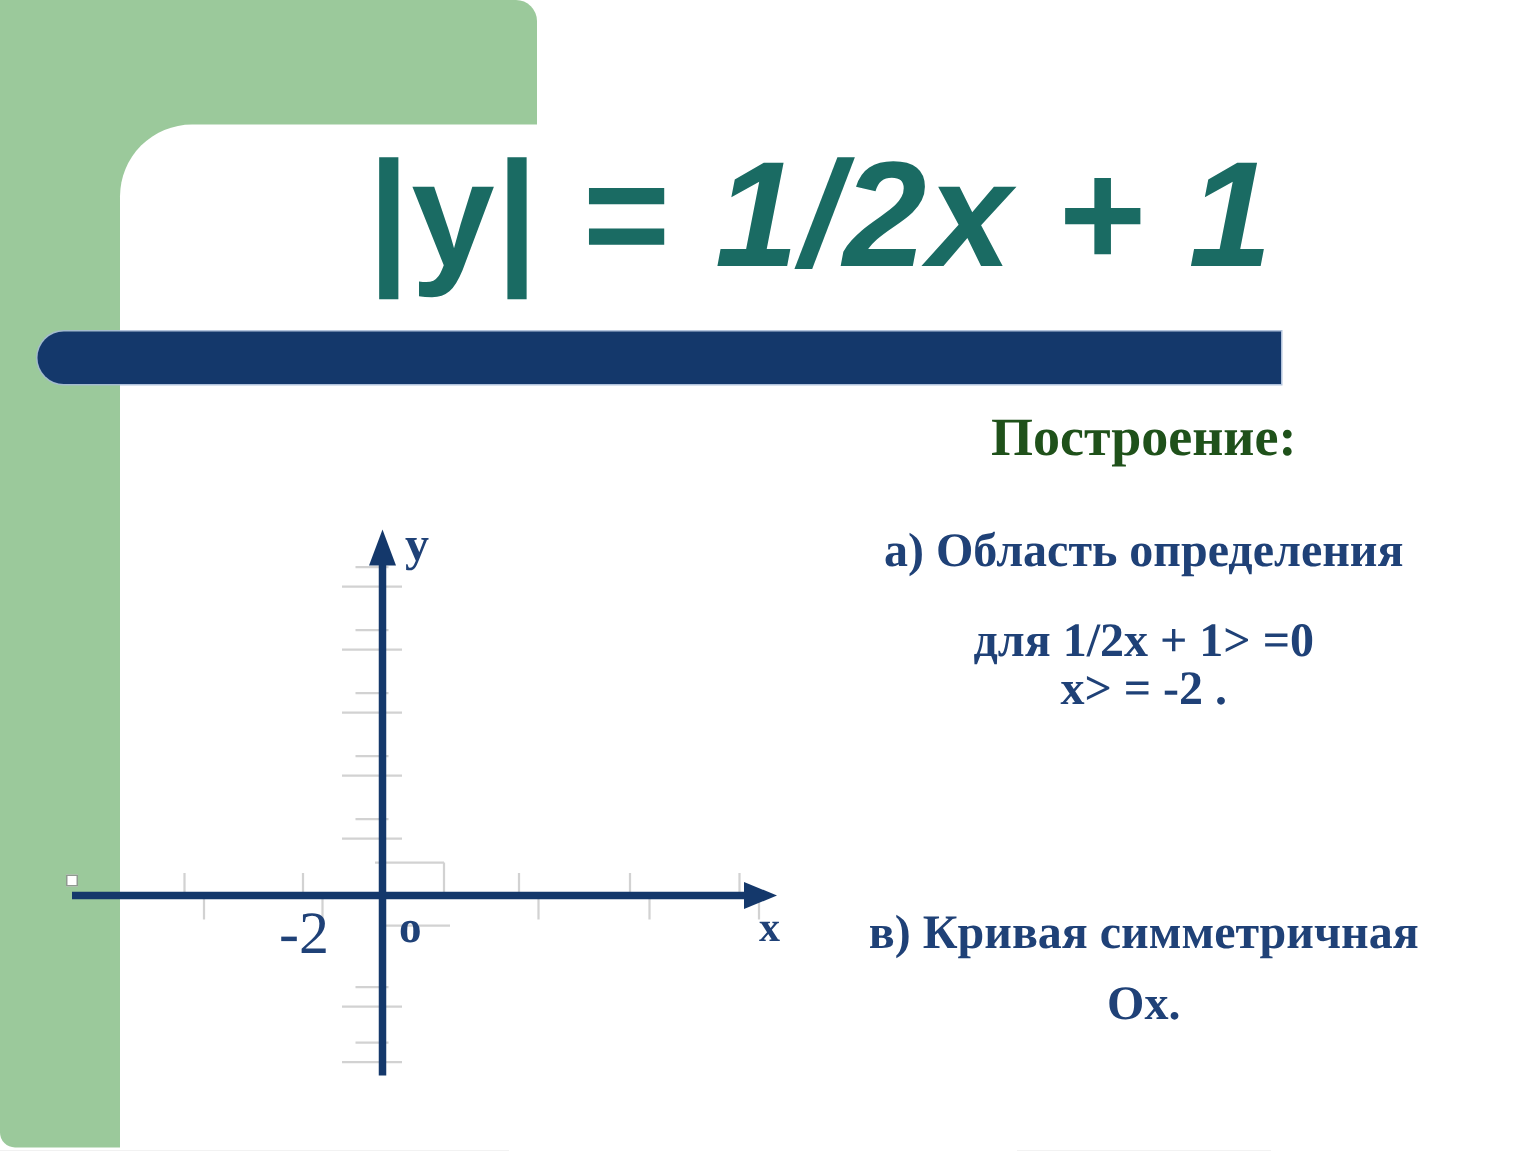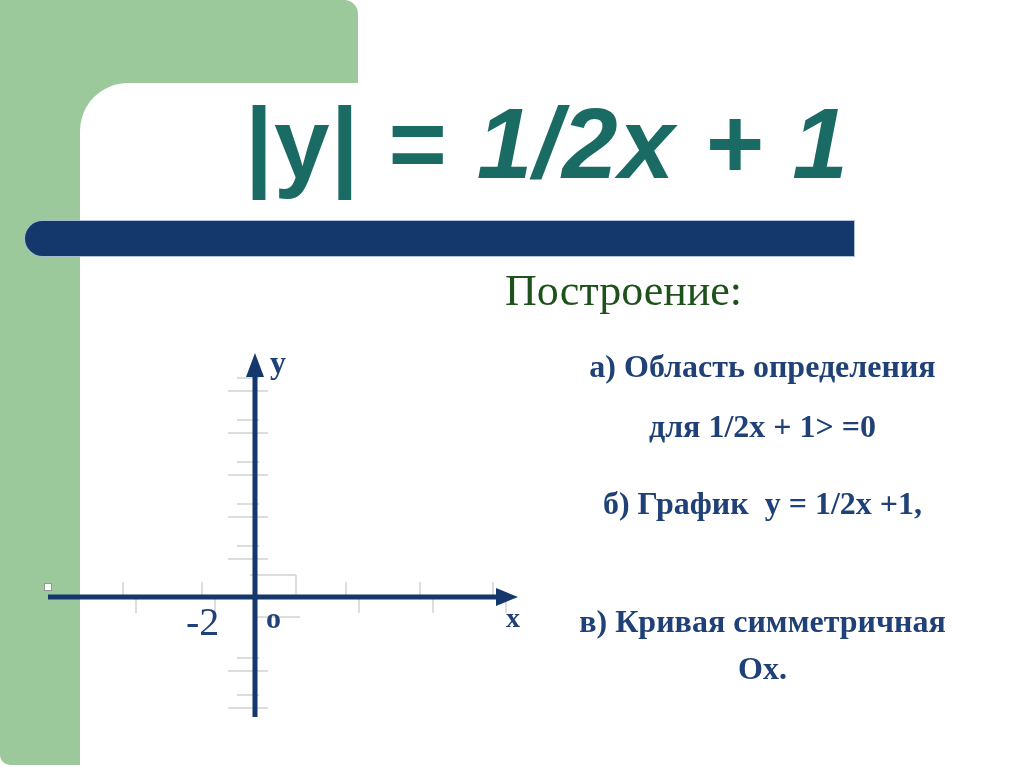--- a/index.html
+++ b/index.html
@@ -28,21 +28,21 @@
   }
   .title span{white-space:pre;}
   .title .tail{font-style:italic;}
   .accent-bar{
     position:absolute;left:25px;top:221px;width:829px;height:35px;
     background:var(--navy-bar);border-radius:18px 0 0 18px;
     box-shadow:0 0 0 1px rgba(165,185,214,.85);
   }
   .heading{
     position:absolute;left:505px;top:266px;width:515px;
-    text-align:left;font-weight:normal;font-size:44px;line-height:50px;
+    text-align:center;font-weight:bold;font-size:36px;line-height:50px;
     color:var(--dark-green);white-space:pre;
   }
   .line{
     position:absolute;left:505px;width:515px;text-align:center;
     font-weight:bold;font-size:32px;line-height:44px;color:var(--navy-text);
     white-space:pre;
   }
   .plane{position:absolute;left:0;top:335px;}
   .handle{
     position:absolute;left:44px;top:583px;width:8px;height:8px;
@@ -61,21 +61,21 @@
   <div class="title">
     <span class="lead">|y| = </span><span class="tail">1/2x + 1</span>
   </div>
 
   <div class="accent-bar"></div>
 
   <div class="heading">Построение:</div>
 
   <div class="line" style="top:344px">а) Область определения</div>
   <div class="line" style="top:404px">для 1/2х + 1&gt; =0</div>
-  <div class="line" style="top:481px">б) График  у = 1/2х +1,</div>
+  <div class="line" style="top:436px">х&gt; = -2 .</div>
   <div class="line" style="top:646px">Ох.</div>
   <div class="line" style="top:599px">в) Кривая симметричная</div>
 
   <svg class="plane" width="545" height="405" viewBox="0 0 545 405">
 
     <g stroke="#d2d2d2" stroke-width="1.5">
       <line x1="237" y1="43" x2="259" y2="43"></line>
         <line x1="228" y1="56" x2="268" y2="56"></line>
       <line x1="237" y1="85" x2="259" y2="85"></line>
         <line x1="228" y1="98" x2="268" y2="98"></line>

